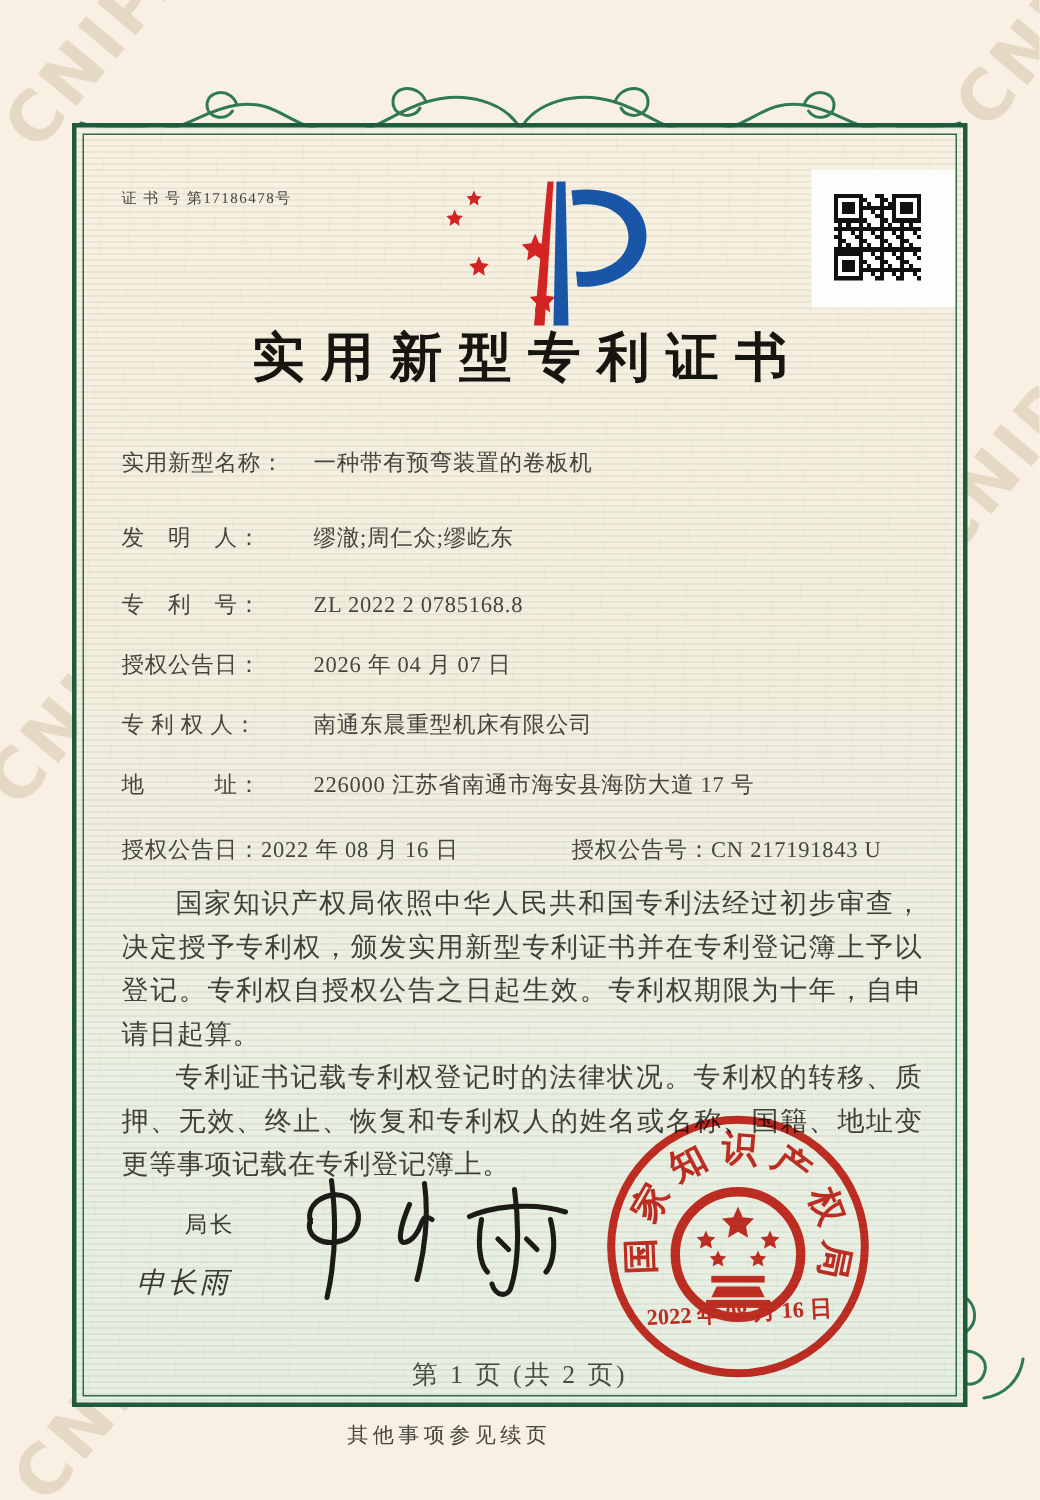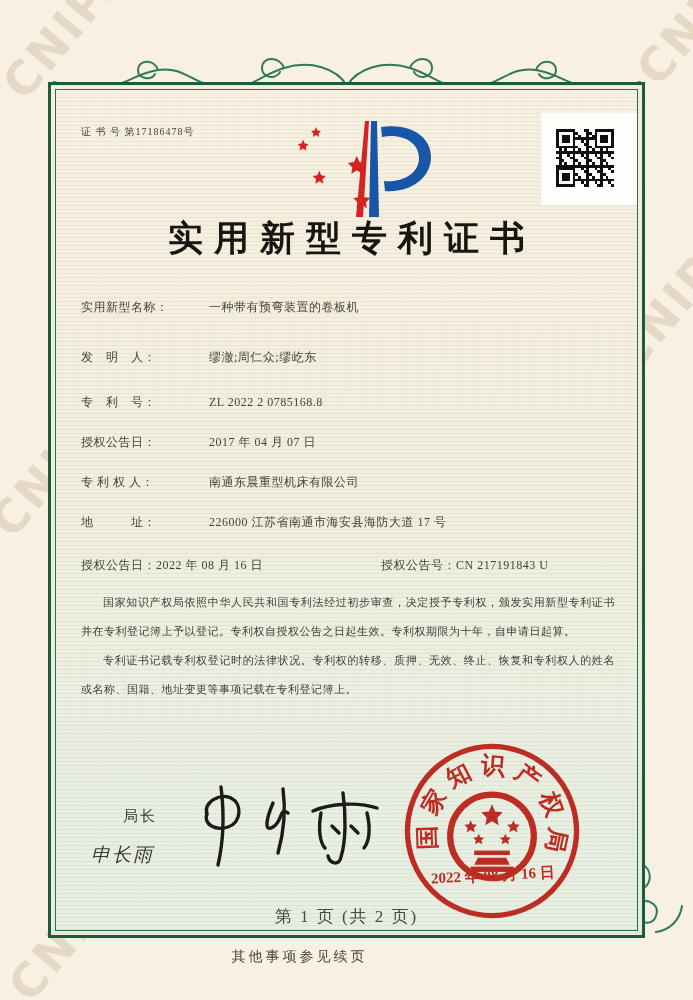--- a/index.html
+++ b/index.html
@@ -28,26 +28,26 @@
   }
   .cert-number{position:absolute;left:30px;top:40px;font-size:10px;letter-spacing:1px;color:#44433e;}
   .logo{position:absolute;left:232px;top:34px;}
   .qr-box{position:absolute;left:490px;top:28px;width:96px;height:92px;background:#fdfdfb;}
   .qr{position:absolute;left:505px;top:44px;width:58px;height:58px;}
   .title{
     position:absolute;left:0;top:130px;width:100%;text-align:center;
     font-size:35px;font-weight:bold;letter-spacing:11px;color:#17150f;
     text-indent:11px;font-family:"DejaVu Serif","Liberation Serif",serif;
   }
-  .row{position:absolute;left:30px;font-size:12px;white-space:nowrap;color:#45443e;letter-spacing:.5px;}
+  .row{position:absolute;left:30px;font-size:15px;white-space:nowrap;color:#45443e;letter-spacing:.5px;}
   .row .lbl{display:inline-block;min-width:128px;}
   .grant2{position:absolute;left:300px;top:0;}
   .body-text{
     position:absolute;left:30px;top:503px;width:534px;
-    font-size:11px;line-height:29px;color:#403f39;text-align:justify;letter-spacing:.5px;
+    font-size:18px;line-height:29px;color:#403f39;text-align:justify;letter-spacing:.5px;
   }
   .body-text p{margin:0;text-indent:2em;}
   .sig-title{position:absolute;left:40px;top:722px;font-size:15px;letter-spacing:2px;color:#3a3934;margin-left:32px;}
   .sig-name{position:absolute;left:40px;top:757px;font-size:19px;letter-spacing:2px;color:#3a3934;font-style:italic;}
   .sig-script{position:absolute;left:140px;top:696px;}
   .seal{position:absolute;left:352px;top:657px;width:178px;height:178px;opacity:.95;mix-blend-mode:multiply;}
   .seal-date{
     position:absolute;left:28px;top:124px;width:130px;color:#d0251b;
     font-size:15px;font-weight:bold;white-space:nowrap;transform:rotate(-3deg);
     font-family:"Liberation Serif",serif;letter-spacing:0;
@@ -284,21 +284,21 @@
   <div class="row" style="top:214px;">
     <span class="lbl">实用新型名称：</span><span>一种带有预弯装置的卷板机</span>
   </div>
   <div class="row" style="top:264px;">
     <span class="lbl">发　明　人：</span><span>缪澈;周仁众;缪屹东</span>
   </div>
   <div class="row" style="top:309px;">
     <span class="lbl">专　利　号：</span><span>ZL 2022 2 0785168.8</span>
   </div>
   <div class="row" style="top:349px;">
-    <span class="lbl">授权公告日：</span><span>2017 年 04 月 07 日</span>
+    <span class="lbl">授权公告日：</span><span>2026 年 04 月 07 日</span>
   </div>
   <div class="row" style="top:389px;">
     <span class="lbl">专 利 权 人：</span><span>南通东晨重型机床有限公司</span>
   </div>
   <div class="row" style="top:429px;">
     <span class="lbl">地　　　址：</span><span>226000 江苏省南通市海安县海防大道 17 号</span>
   </div>
   <div class="row" style="top:472px;">
     <span>授权公告日：</span><span>2022 年 08 月 16 日</span>
     <span class="grant2">

